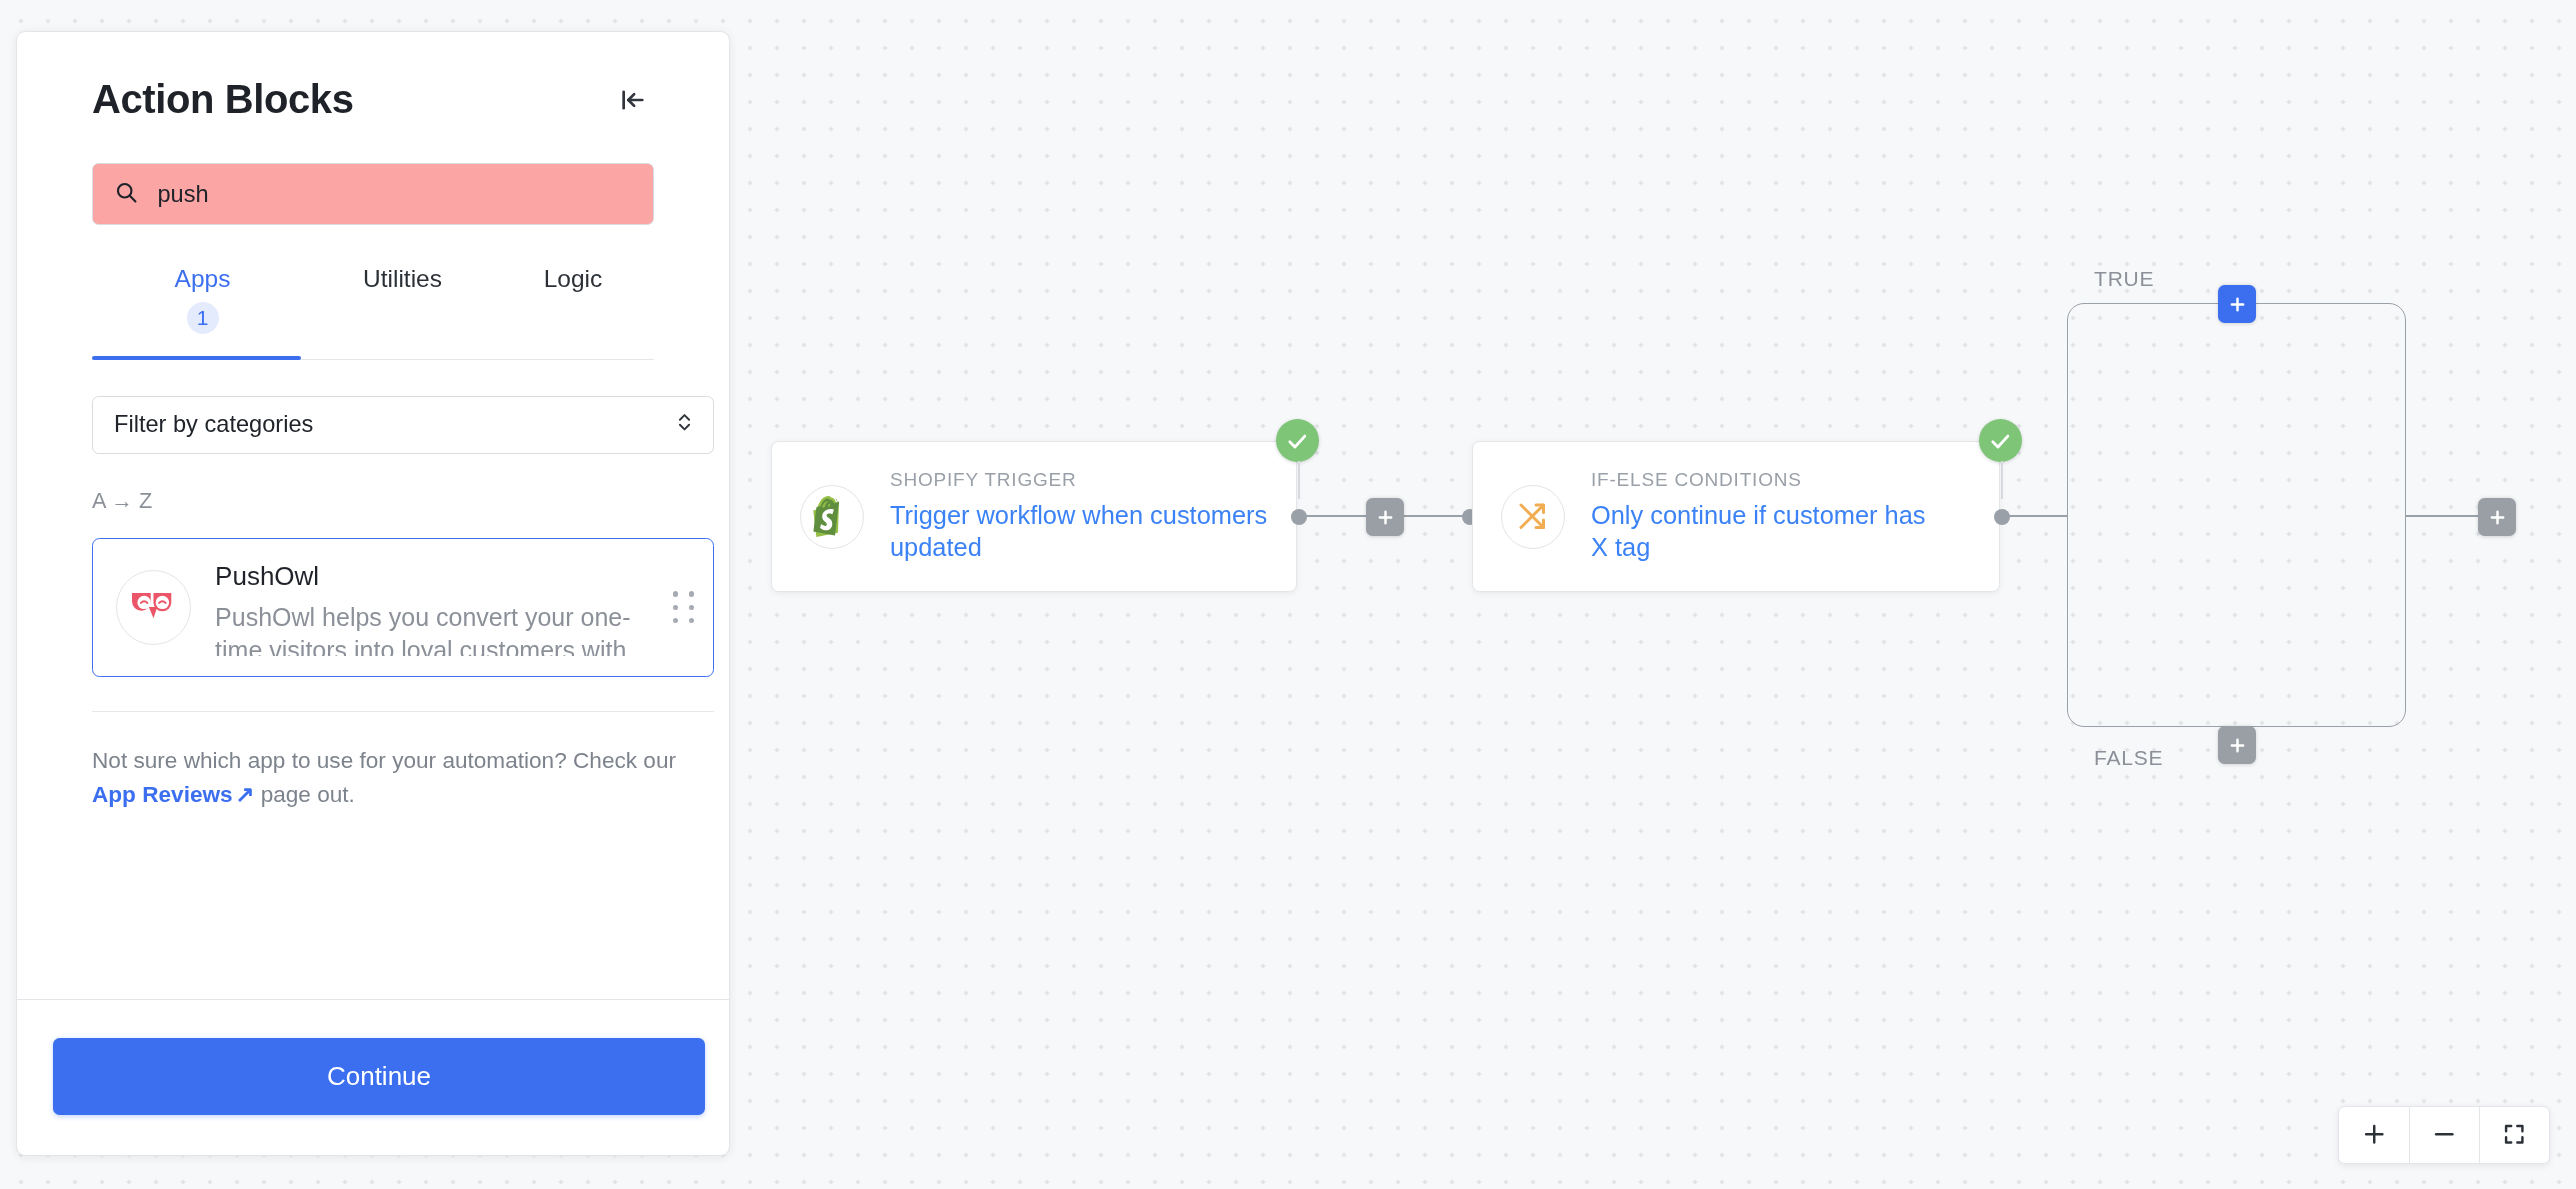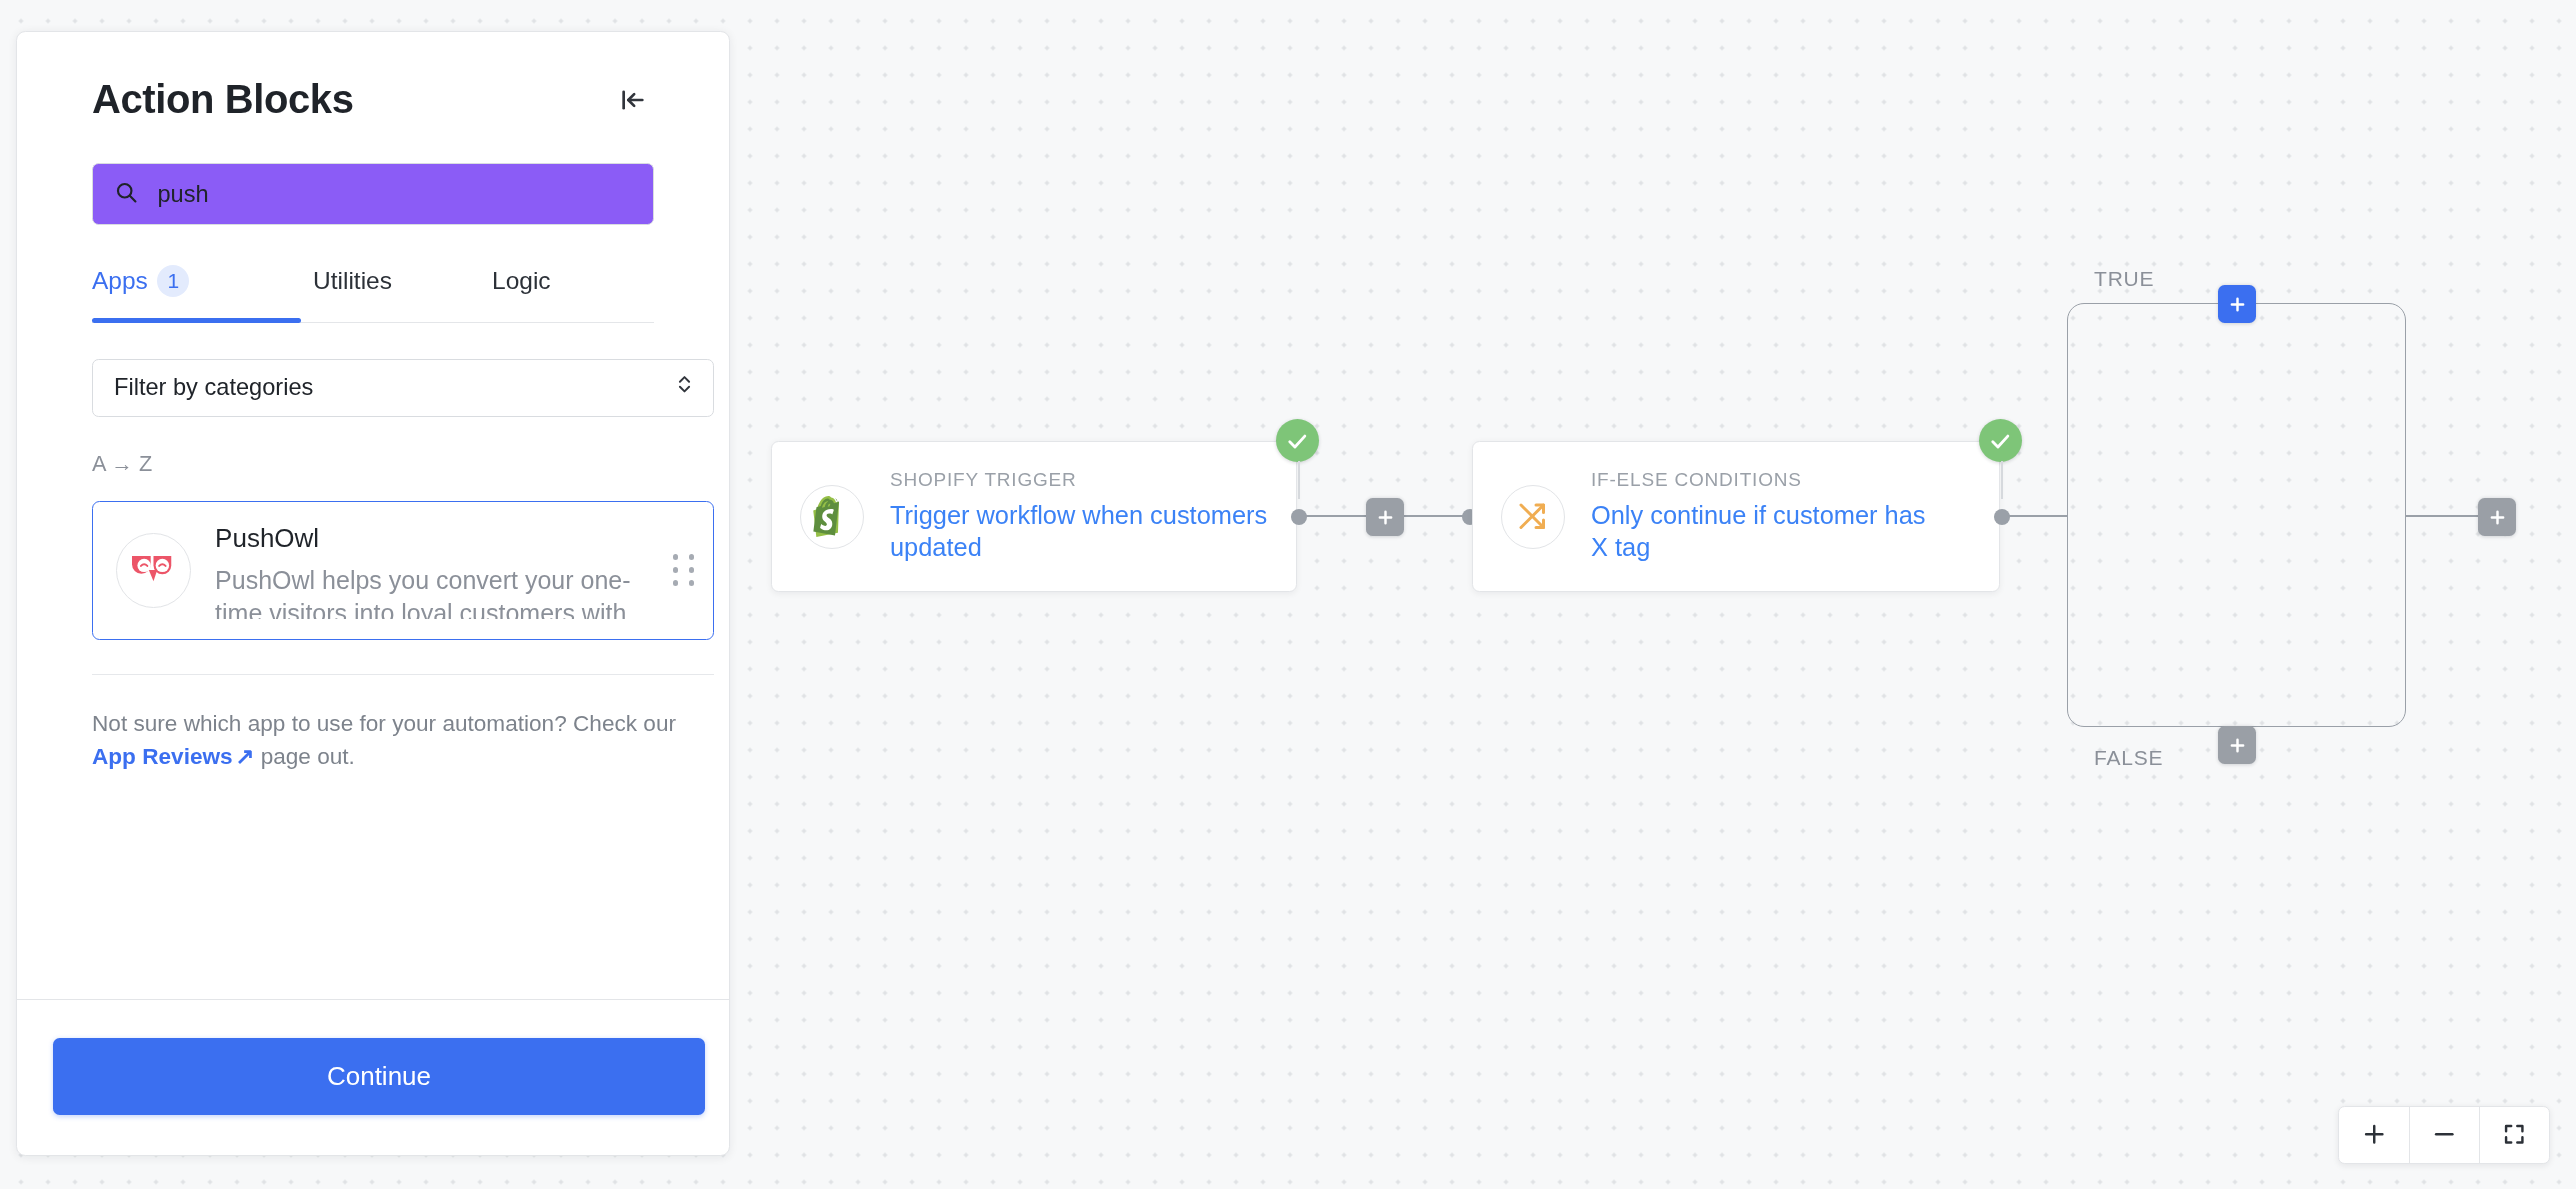--- a/index.html
+++ b/index.html
@@ -48,42 +48,42 @@
   }
 
   
   .search-wrap {
     margin-top: 41px;
     height: 62px;
     border: 0.9px solid #d9dce0;
     border-radius: 6.6px;
     display: flex; align-items: center;
     padding: 0 21px;
-    background: #8b5cf6;
+    background: #fca5a5;
   }
   .search-wrap svg { flex: 0 0 auto; }
   .search-input {
     border: none; outline: none; background: transparent;
     font-family: "Liberation Sans", sans-serif;
     font-size: 23.6px; color: #20242a;
     margin-left: 19px; width: 100%;
   }
   .search-input::placeholder { color: #9aa0a8; }
 
   
   .tabs {
     display: flex; margin-top: 40px;
     border-bottom: 1.4px solid #e4e6e9;
   }
   .tab {
     position: relative;
     padding: 0 0 24.5px 0;
     font-size: 24.5px; color: #2c3138;
     cursor: pointer;
-    display: flex; align-items: center; gap: 9.4px;
+    display: flex; align-items: center; gap: 9.4px; flex-direction: column;
   }
   .tab:nth-child(1) { width: 221px; }
   .tab:nth-child(2) { width: 179px; justify-content: flex-start; }
   .tab:nth-child(3) { flex: 1; }
   .tab.active { color: #3b6ff0; }
   .tab.active::after {
     content: ""; position: absolute;
     left: 0; bottom: -1.4px; width: 209px; height: 4.7px;
     background: #3b6ff0; border-radius: 2.8px;
   }

